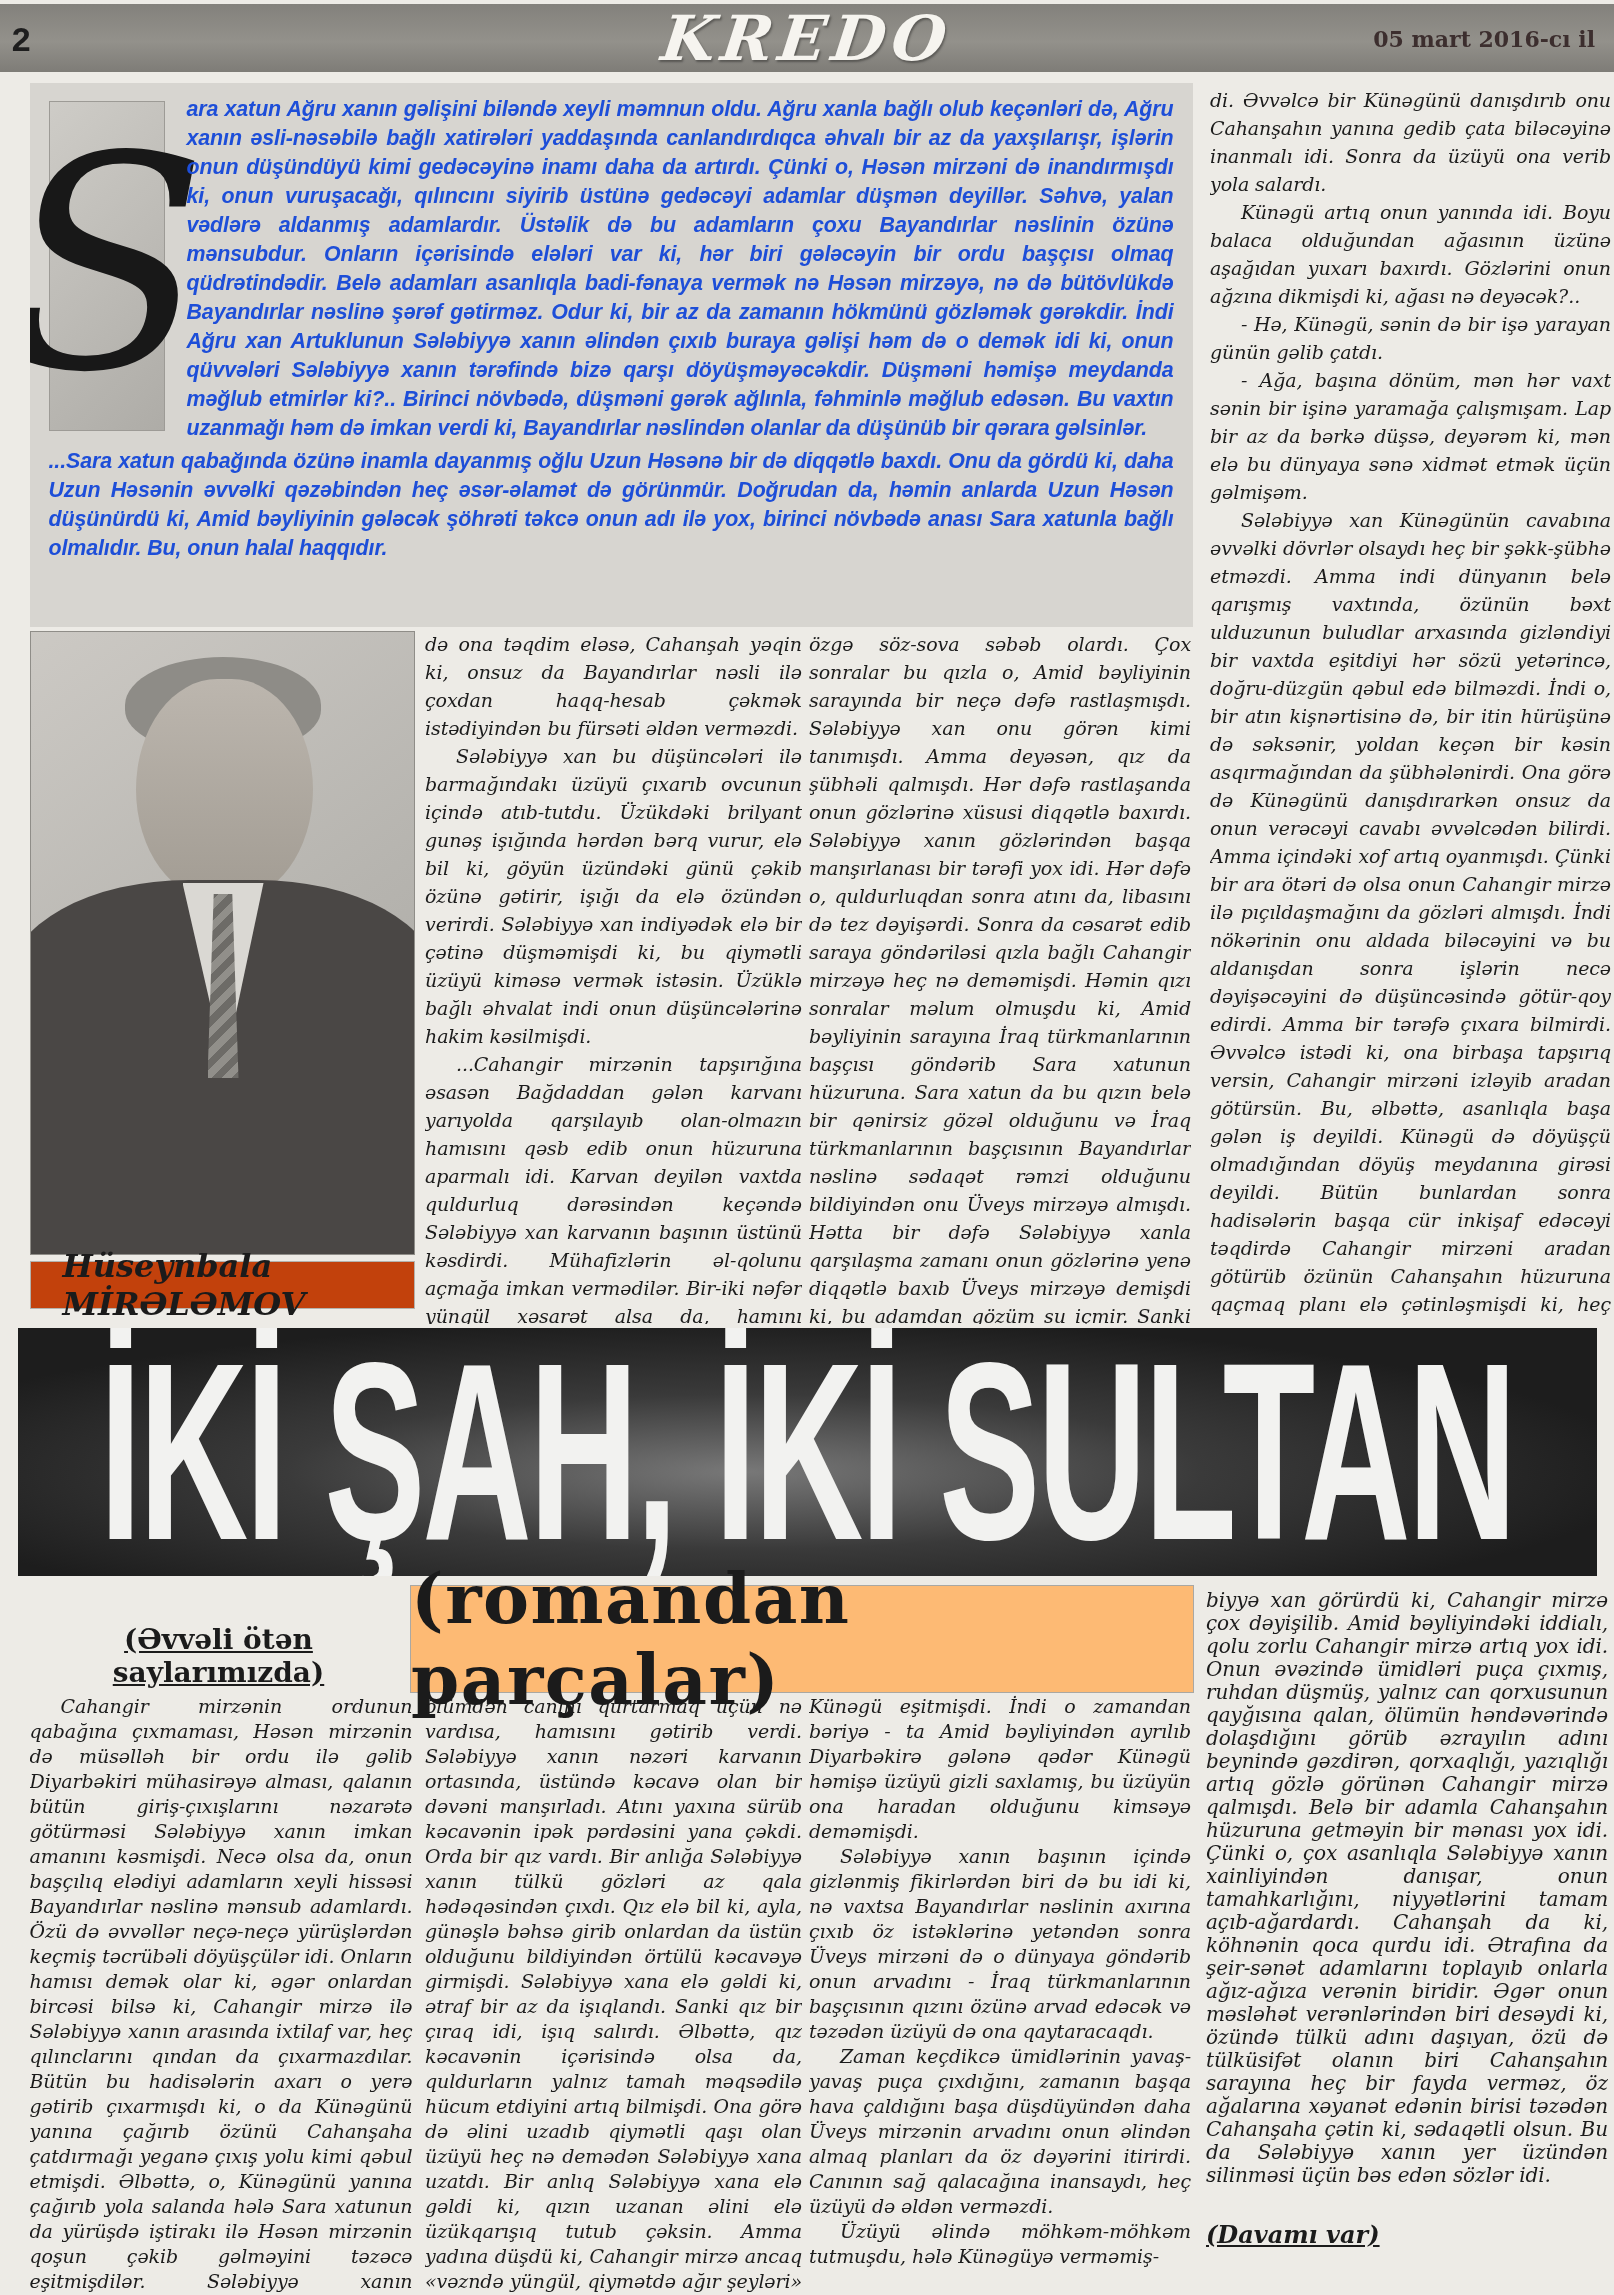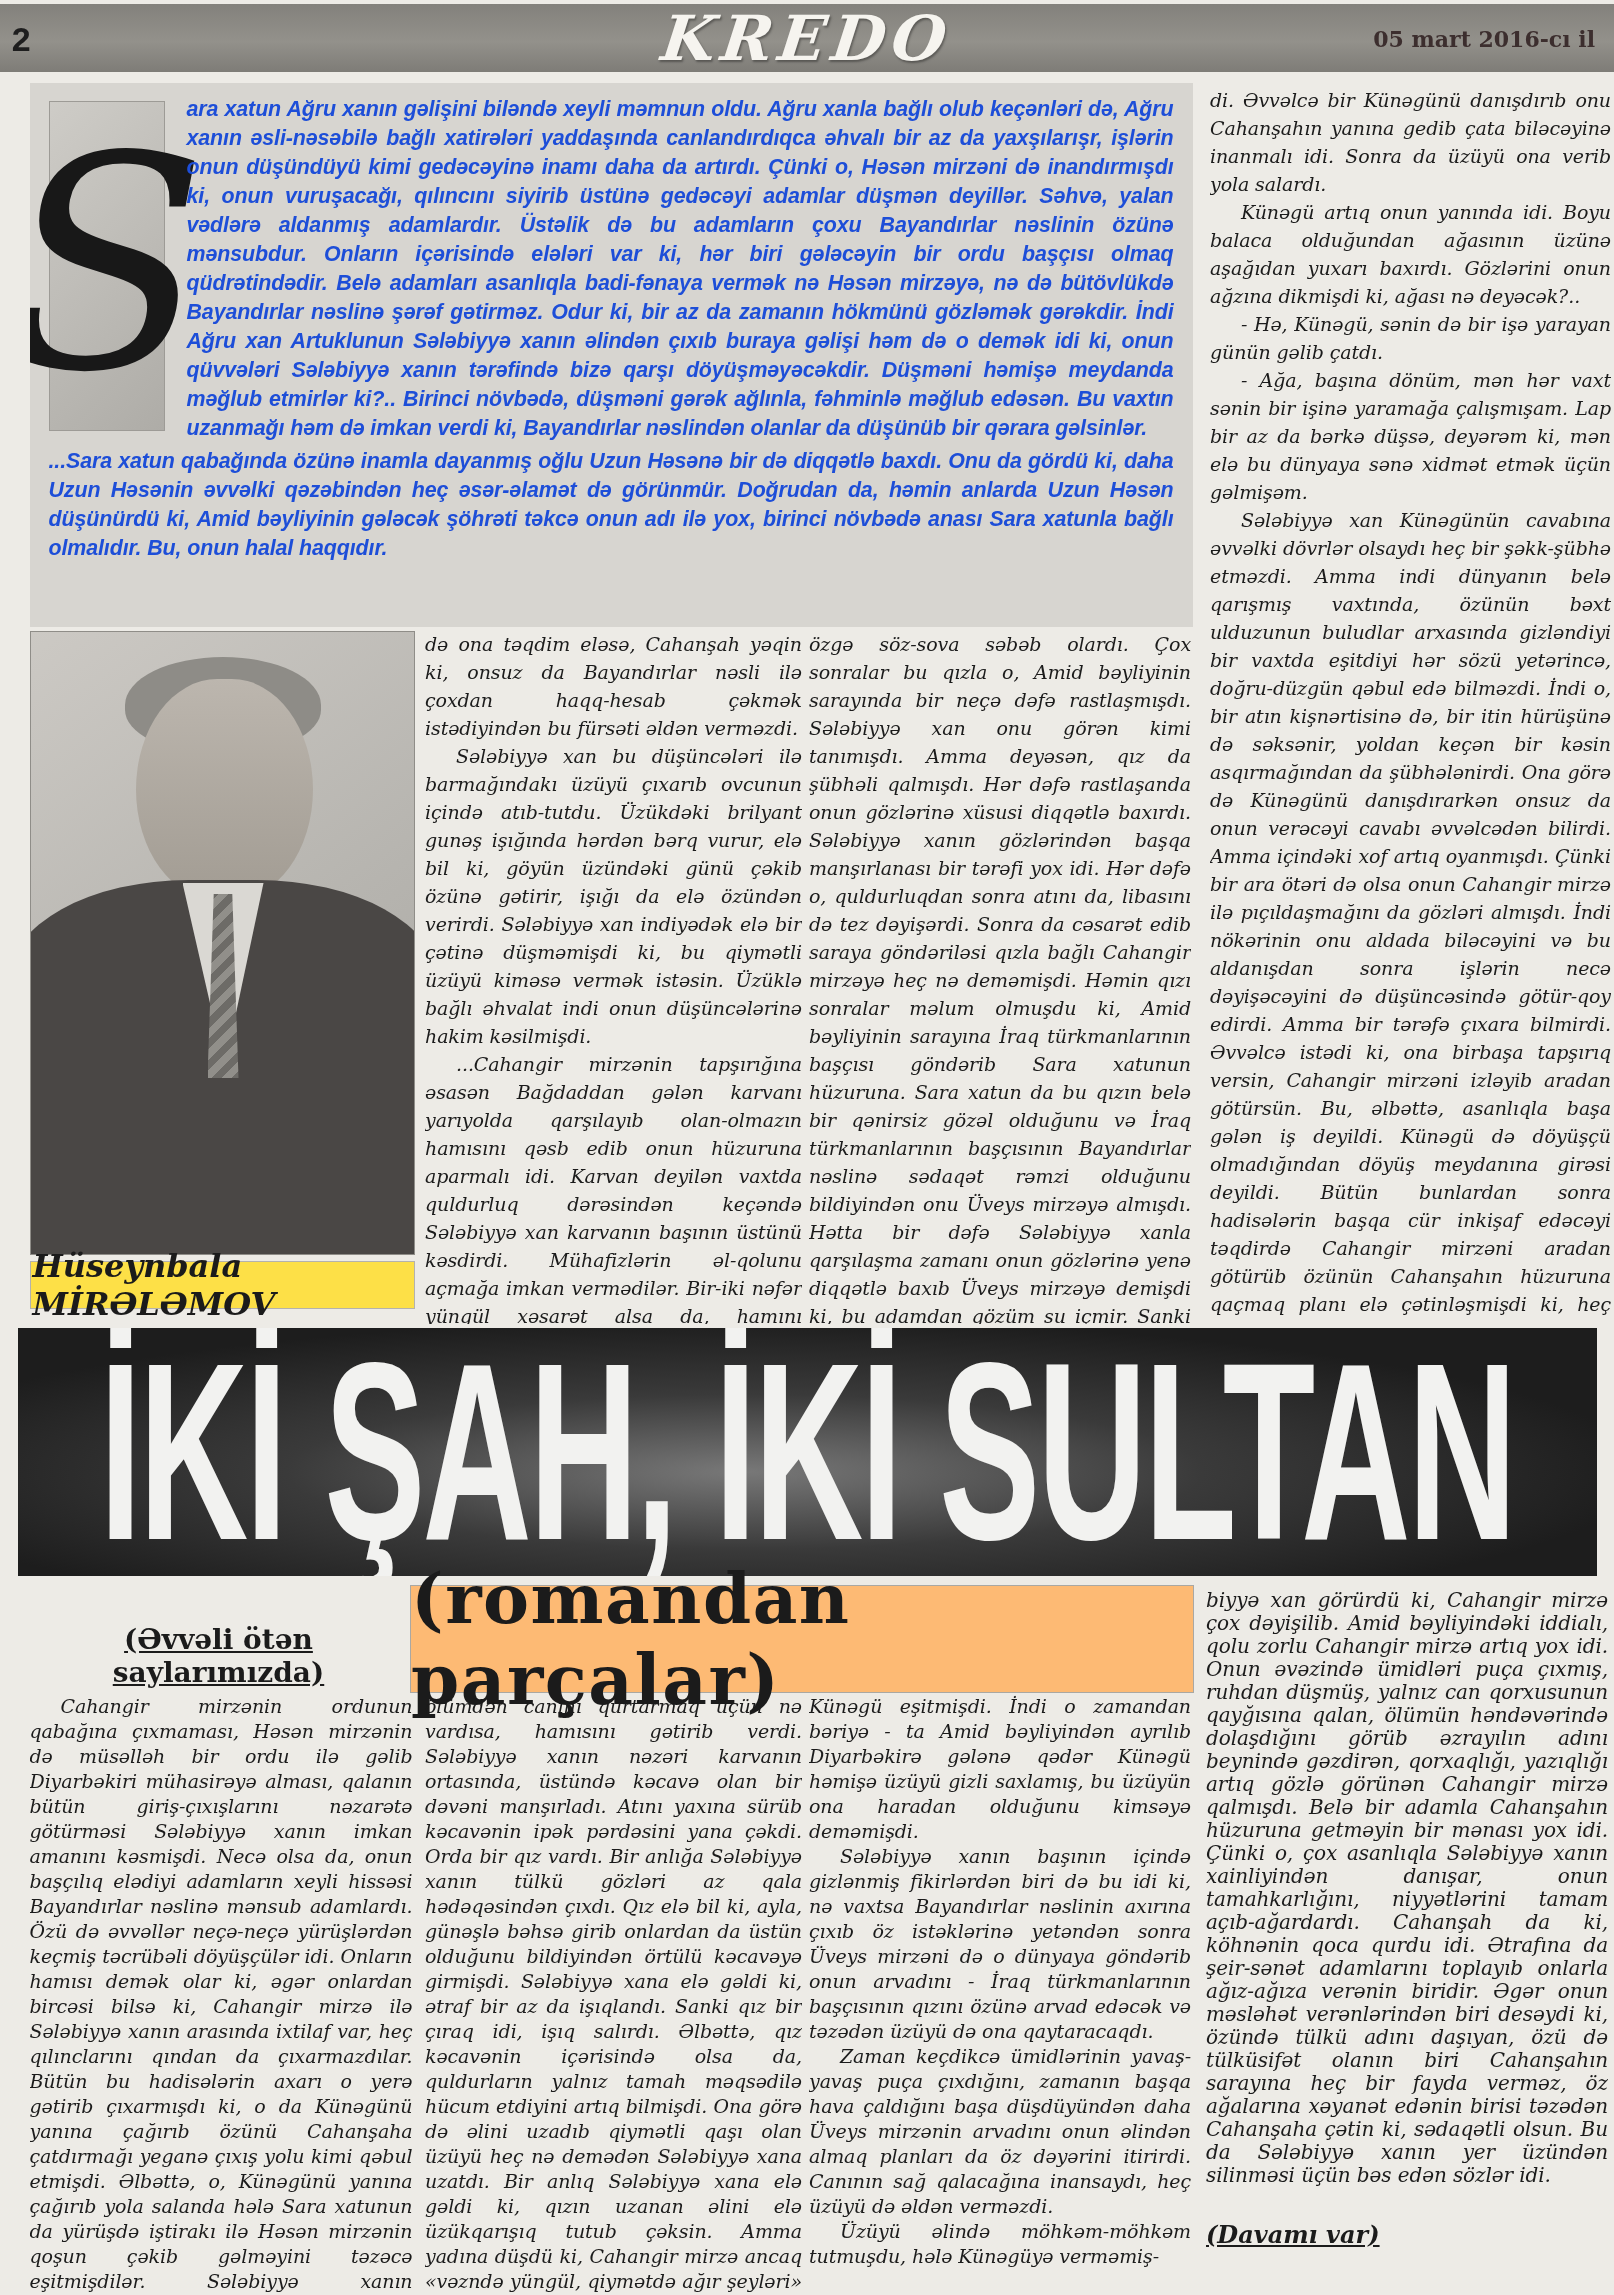--- a/index.html
+++ b/index.html
@@ -50,22 +50,22 @@
                border-radius:50% 50% 45% 45%;}
   .photo .head{position:absolute;left:105px;top:47px;width:177px;height:221px;
                background:linear-gradient(#bcb6ae,#a29c93);border-radius:46%/50%;}
   .photo .suit{position:absolute;left:-22px;top:248px;width:428px;height:383px;background:#4a4745;
                border-radius:42% 42% 0 0/26% 26% 0 0;}
   .photo .shirt{position:absolute;left:152px;top:251px;width:81px;height:184px;background:#dad8d3;
                 clip-path:polygon(0 0,100% 0,52% 100%);}
   .photo .tie{position:absolute;left:177px;top:262px;width:31px;height:184px;
               background:repeating-linear-gradient(135deg,#6d6b67 0 7.4px,#918f8a 7.4px 14.7px);
               clip-path:polygon(20% 0,80% 0,100% 100%,0 100%);}
-  .caption{position:absolute;left:29.5px;top:1261px;width:385px;height:48px;background:#fde047;
-           display:flex;align-items:center;padding-left:2px;border:0.7px solid #b4b2ad;
+  .caption{position:absolute;left:29.5px;top:1261px;width:385px;height:48px;background:#c2410c;
+           display:flex;align-items:center;padding-left:32px;border:0.7px solid #b4b2ad;
            font-style:italic;font-weight:bold;font-size:32px;}
 
   
   .headline{position:absolute;left:17.7px;top:1328px;width:1579px;height:248px;overflow:hidden;
             background:radial-gradient(ellipse at 46% 58%,#787878 0%,#3a3a3a 38%,#1d1d1d 75%);
             display:flex;align-items:center;justify-content:center;}
   .headline span{font-family:"Liberation Sans",sans-serif;font-weight:bold;font-size:168px;
                  color:#f2f2f0;white-space:nowrap;letter-spacing:-2.9px;transform:scale(0.9,1.5);}
 
   .continued{position:absolute;left:49px;top:1623px;width:339px;font-weight:bold;font-size:28px;

